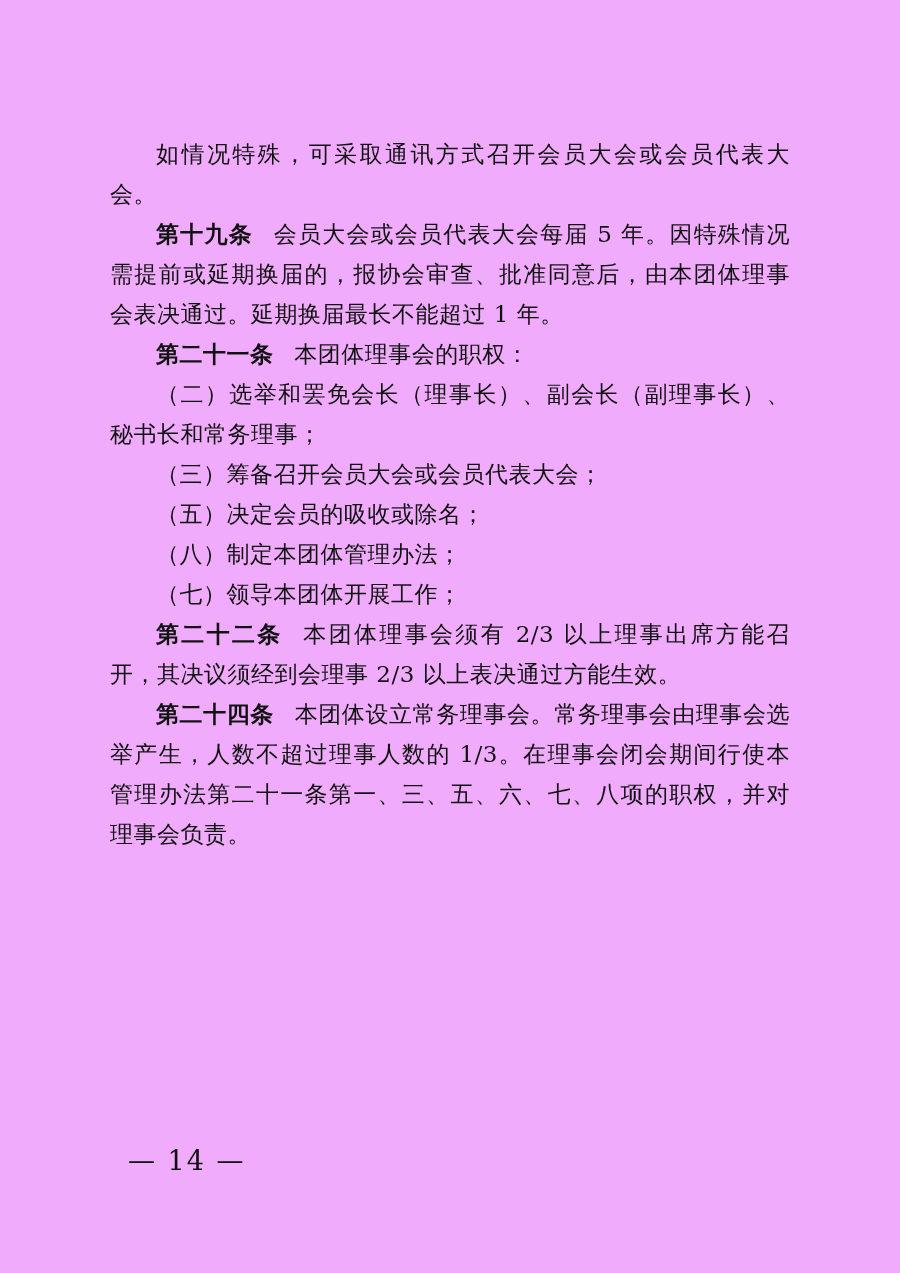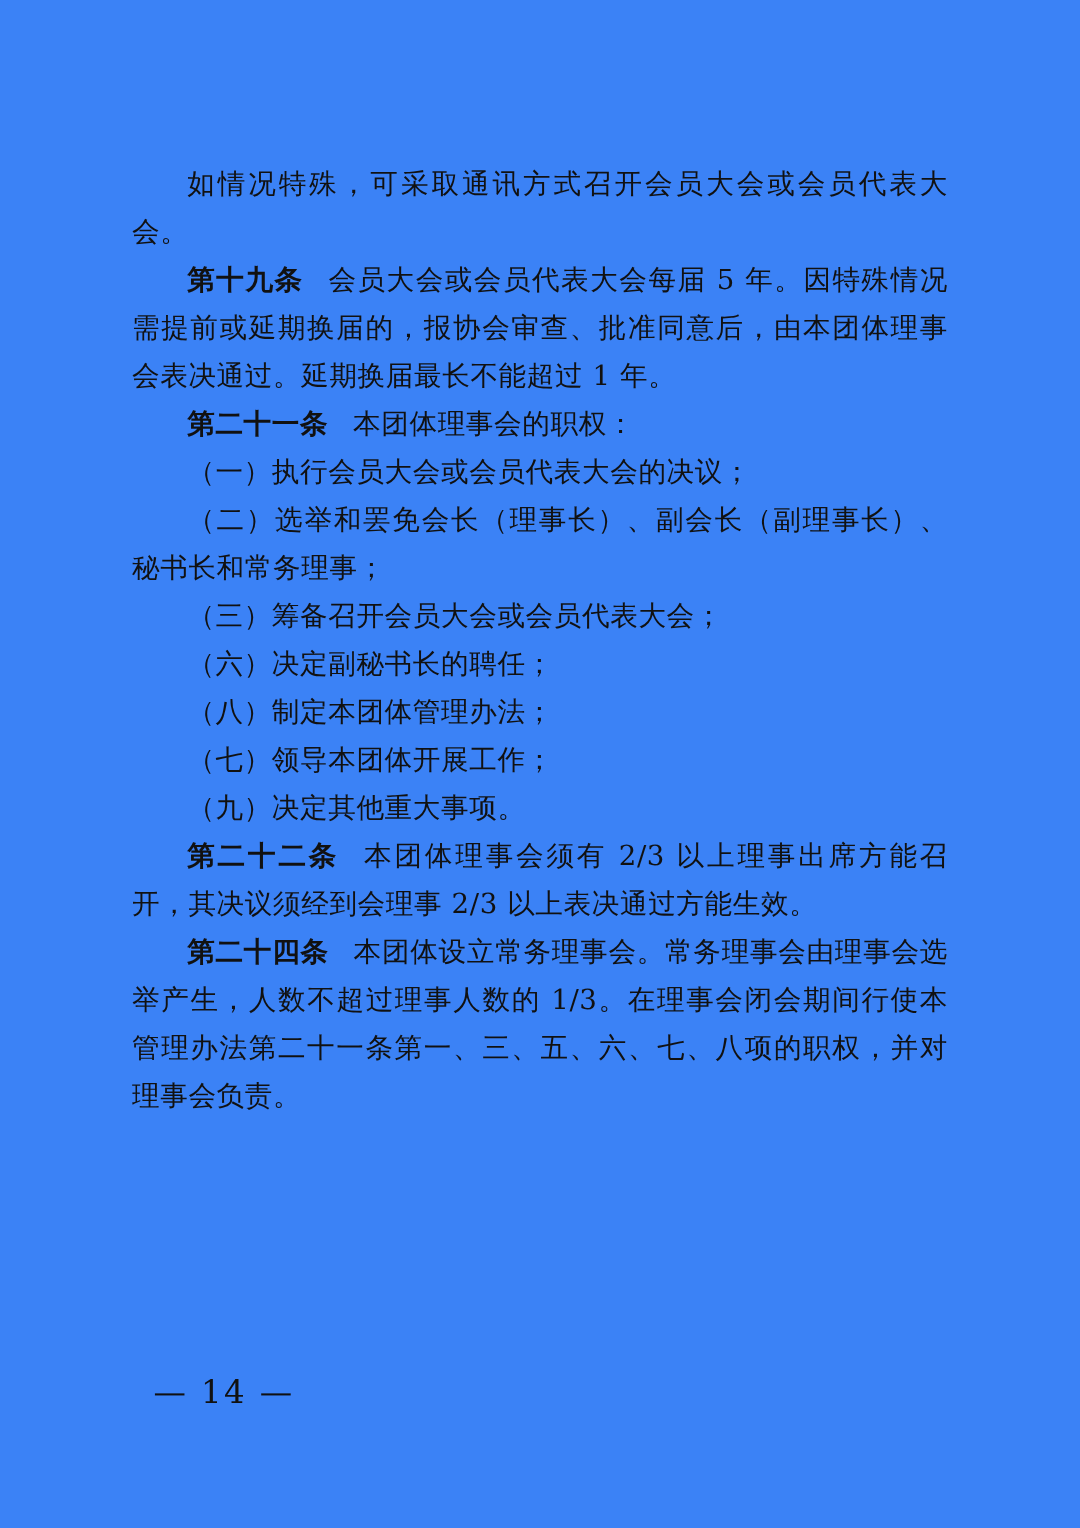--- a/index.html
+++ b/index.html
@@ -4,21 +4,21 @@
 <style>
   html, body {
     margin: 0;
     padding: 0;
     background: #ffffff;
   }
   .page {
     position: relative;
     width: 900px;
     height: 1273px;
-    background: #3b82f6;
+    background: #f0abfc;
     overflow: hidden;
     font-family: "DejaVu Serif", "Liberation Serif", serif;
     color: #111111;
   }
   .doc-body {
     position: absolute;
     left: 110px;
     top: 134px;
     width: 680px;
   }
@@ -50,24 +50,22 @@
   }
 </style>
 </head>
 <body>
 
 <div class="page">
   <div class="doc-body">
     <p><span class="art-label"></span><span>如情况特殊，可采取通讯方式召开会员大会或会员代表大会。</span></p>
     <p><span class="art-label">第十九条</span><span>会员大会或会员代表大会每届 5 年。因特殊情况需提前或延期换届的，报协会审查、批准同意后，由本团体理事会表决通过。延期换届最长不能超过 1 年。</span></p>
     <p><span class="art-label">第二十一条</span><span>本团体理事会的职权：</span></p>
-    <p><span class="art-label"></span><span>（一）执行会员大会或会员代表大会的决议；</span></p>
     <p><span class="art-label"></span><span>（二）选举和罢免会长（理事长）、副会长（副理事长）、秘书长和常务理事；</span></p>
     <p><span class="art-label"></span><span>（三）筹备召开会员大会或会员代表大会；</span></p>
-    <p><span class="art-label"></span><span>（六）决定副秘书长的聘任；</span></p>
+    <p><span class="art-label"></span><span>（五）决定会员的吸收或除名；</span></p>
     <p><span class="art-label"></span><span>（八）制定本团体管理办法；</span></p>
     <p><span class="art-label"></span><span>（七）领导本团体开展工作；</span></p>
-    <p><span class="art-label"></span><span>（九）决定其他重大事项。</span></p>
     <p><span class="art-label">第二十二条</span><span>本团体理事会须有 2/3 以上理事出席方能召开，其决议须经到会理事 2/3 以上表决通过方能生效。</span></p>
     <p><span class="art-label">第二十四条</span><span>本团体设立常务理事会。常务理事会由理事会选举产生，人数不超过理事人数的 1/3。在理事会闭会期间行使本管理办法第二十一条第一、三、五、六、七、八项的职权，并对理事会负责。</span></p>
   </div>
   <div class="page-footer">— 14 —</div>
 </div>
 
 </body></html>

